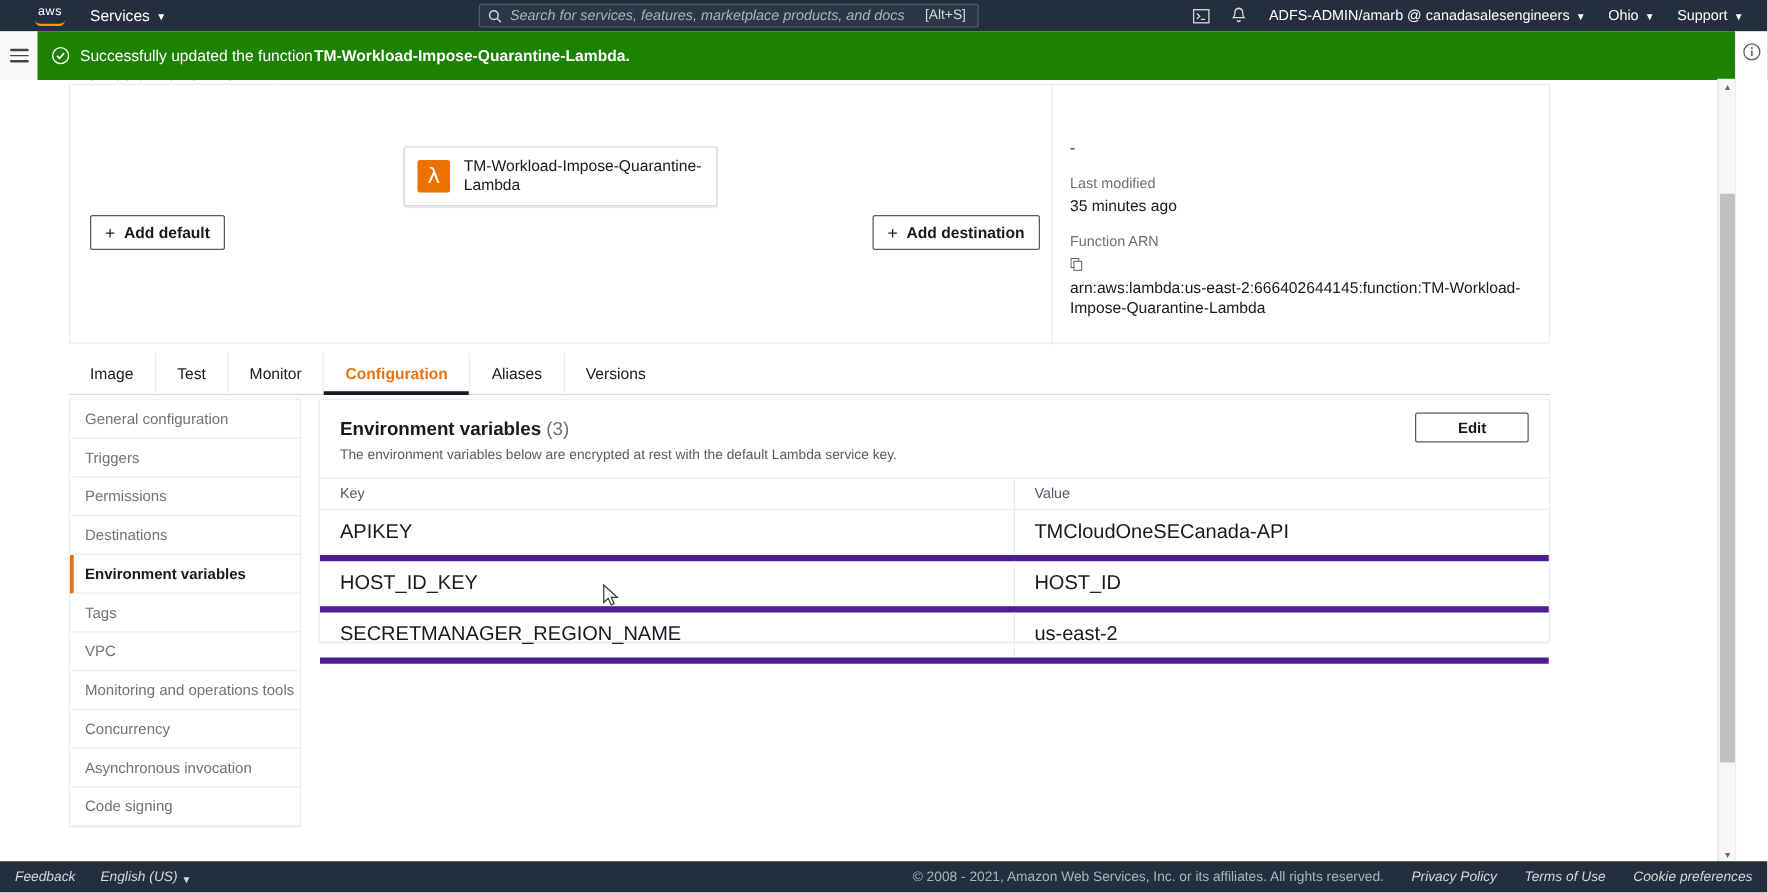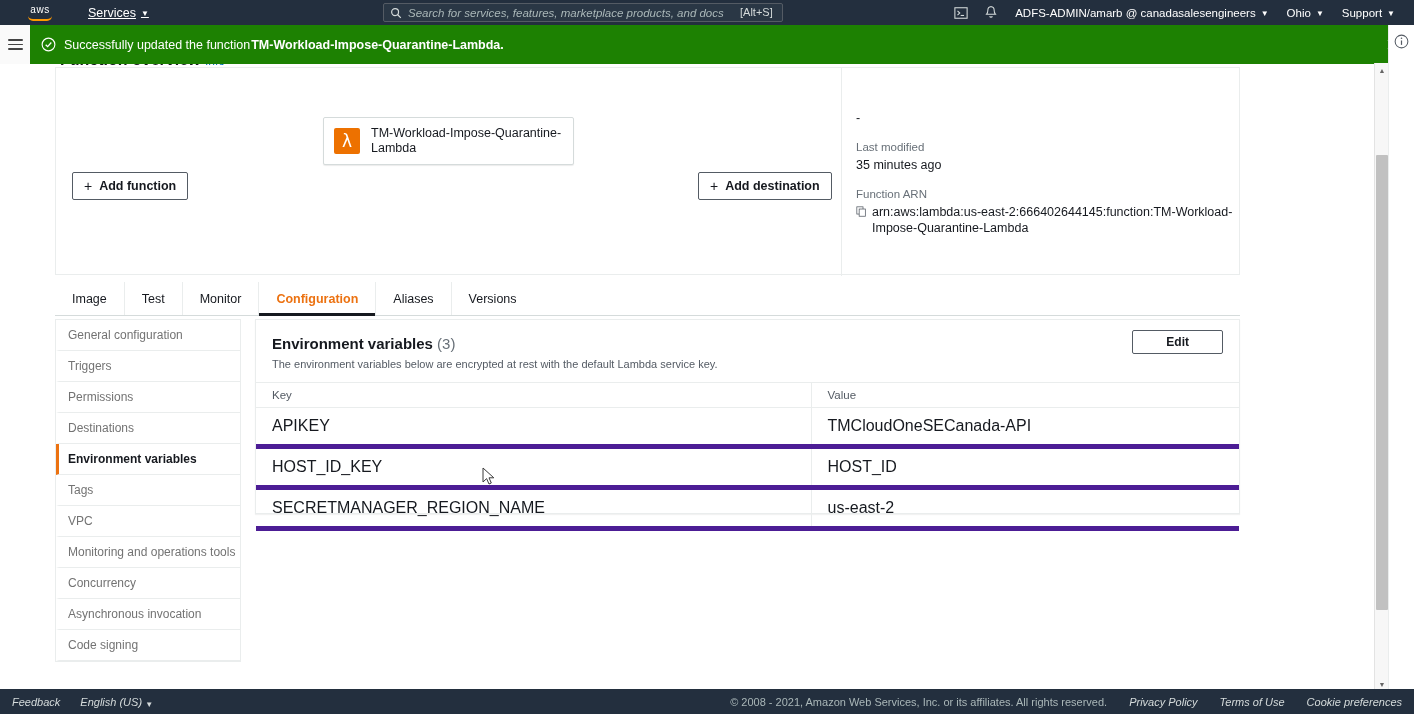--- a/index.html
+++ b/index.html
@@ -19,23 +19,22 @@
   .aws-logo {
     width: 52px; display: flex; flex-direction: column;
     align-items: center; justify-content: center; margin-left: 14px;
   }
   .aws-logo .txt { font-size: 10px; font-weight: normal; letter-spacing: .5px; line-height: 11px; text-align: center; }
   .aws-logo .smile {
     width: 24px; height: 5px; margin-top: 1px;
     border-bottom: 2px solid #f90; border-radius: 0 0 12px 12px;
   }
   .nav-services {
-    margin-left: 22px; font-size: 12.5px; display: flex; align-items: center; gap: 5px;
+    margin-left: 6px; font-size: 12.5px; display: flex; align-items: center; gap: 5px;
     cursor: pointer;
-    text-decoration: underline;
   }
   .caret { font-size: 8px; position: relative; top: 1px; }
   .searchwrap {
     position: absolute; left: 383px; top: 3px; width: 400px; height: 19px;
     background: #2a3745; border: 1px solid #545b64; border-radius: 2px;
     display: flex; align-items: center; padding: 0 6px; gap: 6px;
   }
   .searchwrap svg { flex: none; }
   .search-input {
     background: transparent; border: 0; outline: none; color: #d5dbdb;
@@ -122,21 +121,21 @@
     font-size: 12.5px; font-weight: bold; border-radius: 2px;
     padding: 5px 11px; cursor: pointer; font-family: "Liberation Sans", sans-serif;
   }
   .btn .plus { font-size: 14px; font-weight: normal; }
   .btn-add-trigger { position: absolute; left: 16px; top: 104px; }
   .btn-add-dest { position: absolute; left: 642px; top: 104px; }
 
   .meta { position: absolute; left: 800px; top: 42px; width: 380px; }
   .meta-label { font-size: 11.5px; color: #687078; margin-bottom: 4px; }
   .meta-val { font-size: 12.5px; color: #16191f; margin-bottom: 15px; line-height: 16px; }
-  .arn-row { display: flex; align-items: flex-start; gap: 5px; }
+  .arn-row { display: flex; align-items: flex-start; gap: 5px; flex-direction: column; }
   .copy-ico { flex: none; margin-top: 2px; cursor: pointer; }
 
   
   .tabs {
     position: absolute; left: 55px; top: 218px; width: 1185px; height: 34px;
     border-bottom: 1px solid #d5dbdb; display: flex; align-items: stretch;
     background: #fff;
   }
   .tab {
     display: flex; align-items: center; padding: 0 17px; font-size: 12.5px;
@@ -309,21 +308,21 @@
   <div class="overview-card">
     <div class="overview-divider"></div>
 
     <div class="fn-card">
       <div class="lambda-ico">λ</div>
       <div class="fn-name">TM-Workload-Impose-Quarantine-Lambda</div>
     </div>
 
     <button class="btn btn-add-trigger">
       <span class="plus">+</span>
-      <span>Add function</span>
+      <span>Add default</span>
     </button>
 
     <button class="btn btn-add-dest">
       <span class="plus">+</span>
       <span>Add destination</span>
     </button>
 
     <div class="meta">
       <div class="meta-val">-</div>
 

